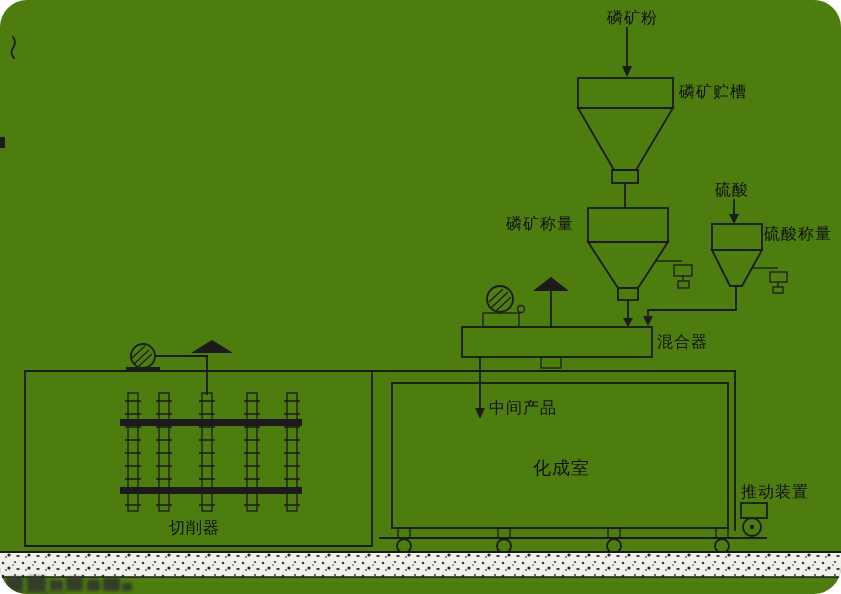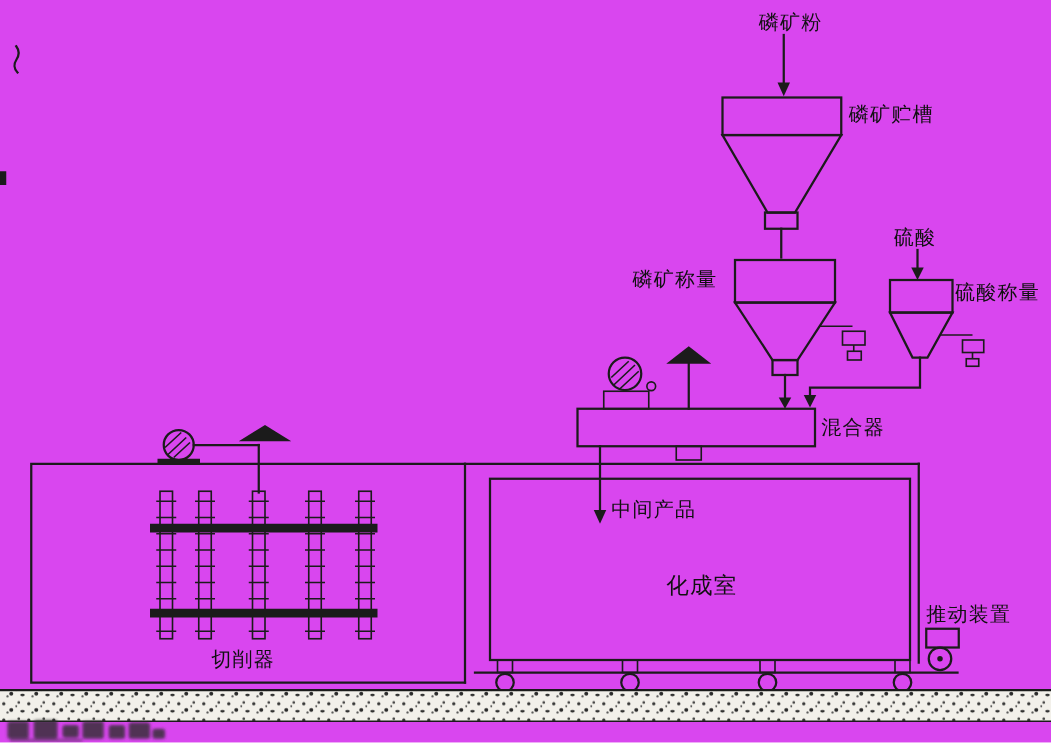--- a/index.html
+++ b/index.html
@@ -1,21 +1,22 @@
 <!DOCTYPE html>
 <html><head>
 <meta charset="utf-8">
 <style>
   html,body{margin:0;padding:0;background:#ffffff;}
   .canvas{
     position:relative;
     width:841px;height:594px;
-    background:#d946ef;
+    background:#4d7c0f;
     overflow:hidden;
     font-family:Liberation Sans, sans-serif;
+    border-radius:27px;
   }
   svg{position:absolute;left:0;top:0;}
   .ln{fill:none;stroke:#1b1b1b;stroke-width:1.8;stroke-linecap:square;}
   .thin{fill:none;stroke:#1b1b1b;stroke-width:1.3;}
   .fl{fill:#1b1b1b;stroke:none;}
   text{fill:#101010;font-size:16px;letter-spacing:1px;}
   text.big{font-size:18px;}
 </style>
 </head>
 <body>

